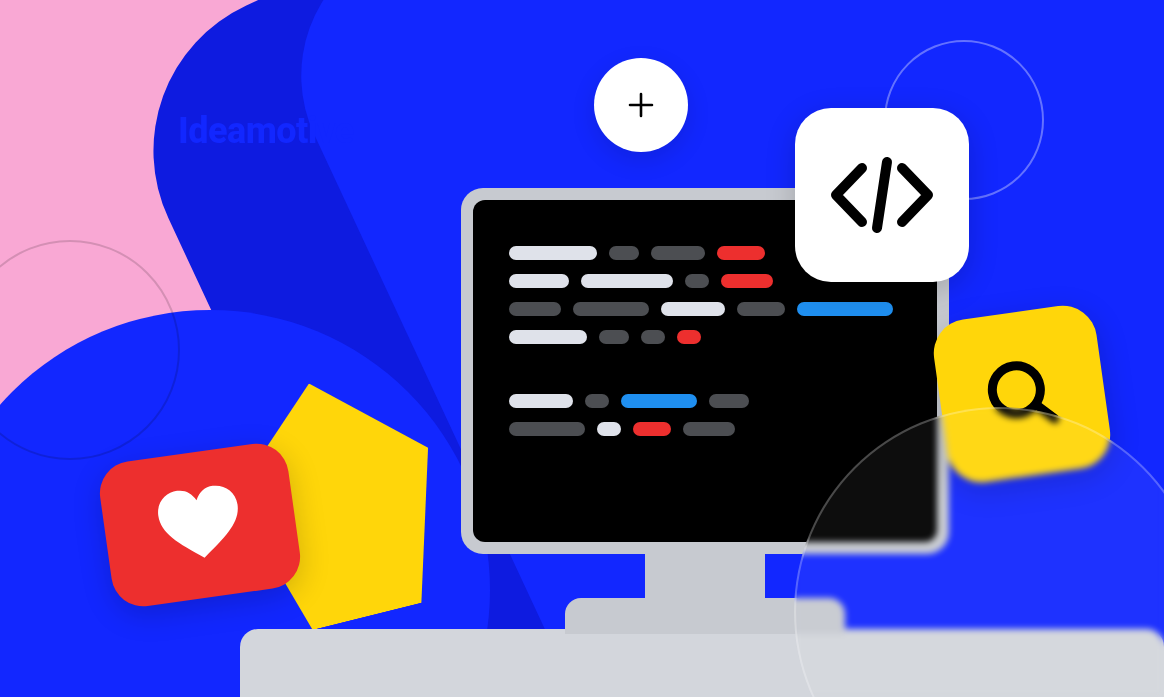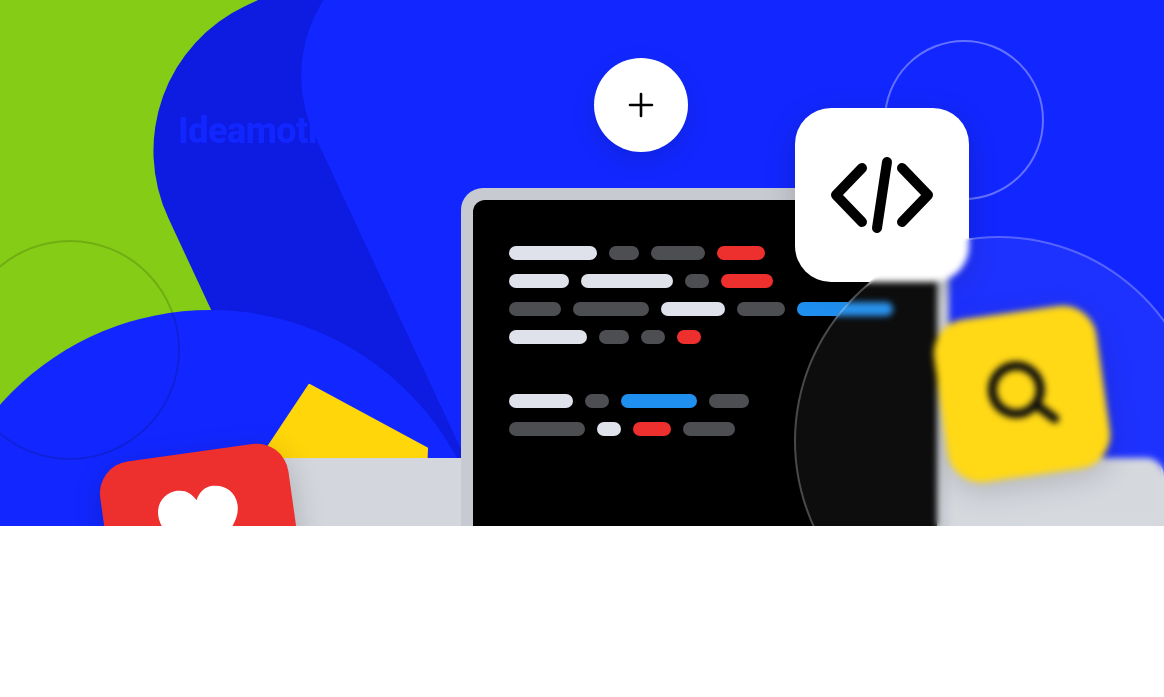--- a/index.html
+++ b/index.html
@@ -1,21 +1,21 @@
 <!DOCTYPE html>
 <html><head>
 <meta charset="utf-8">
 <style>
   * { margin: 0; padding: 0; box-sizing: border-box; }
   html, body { width: 1164px; height: 697px; overflow: hidden; font-family: -apple-system, BlinkMacSystemFont, "Segoe UI", Roboto, sans-serif; }
   .canvas {
     position: relative;
     width: 1164px;
-    height: 526px;
-    background: #84cc16;
+    height: 697px;
+    background: #f9a8d4;
     overflow: hidden;
   }
   .logo {
     position: absolute;
     top: 110px;
     left: 178px;
     font-weight: 800;
     font-size: 36px;
     letter-spacing: -0.5px;
     color: #1227ff;

